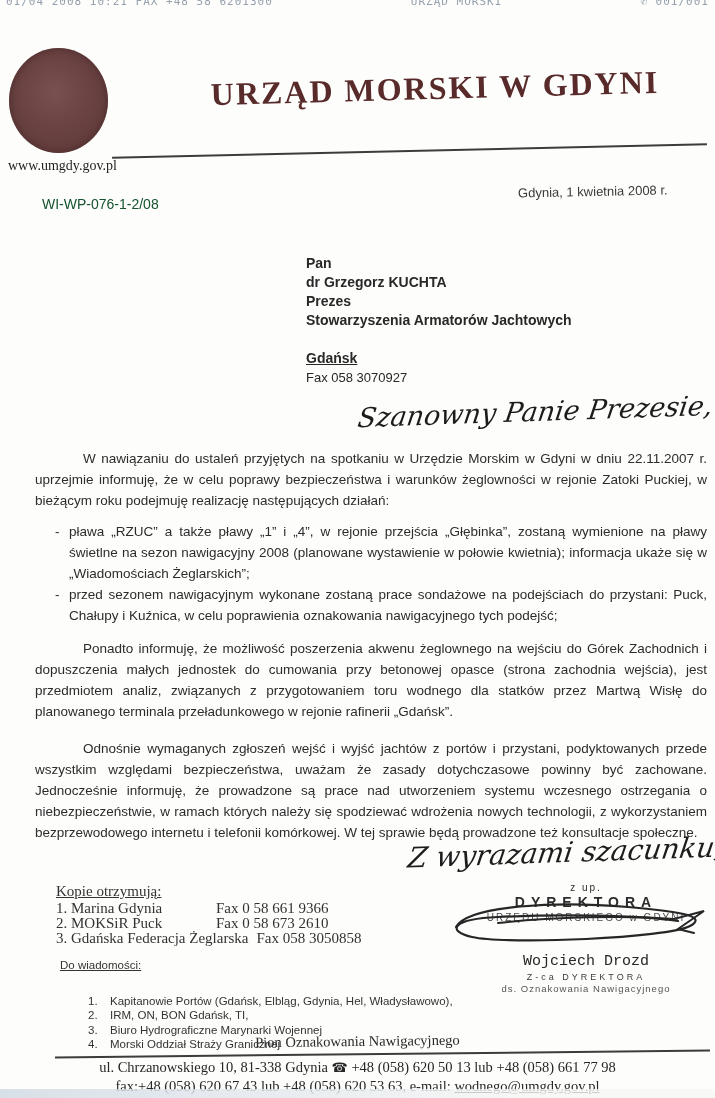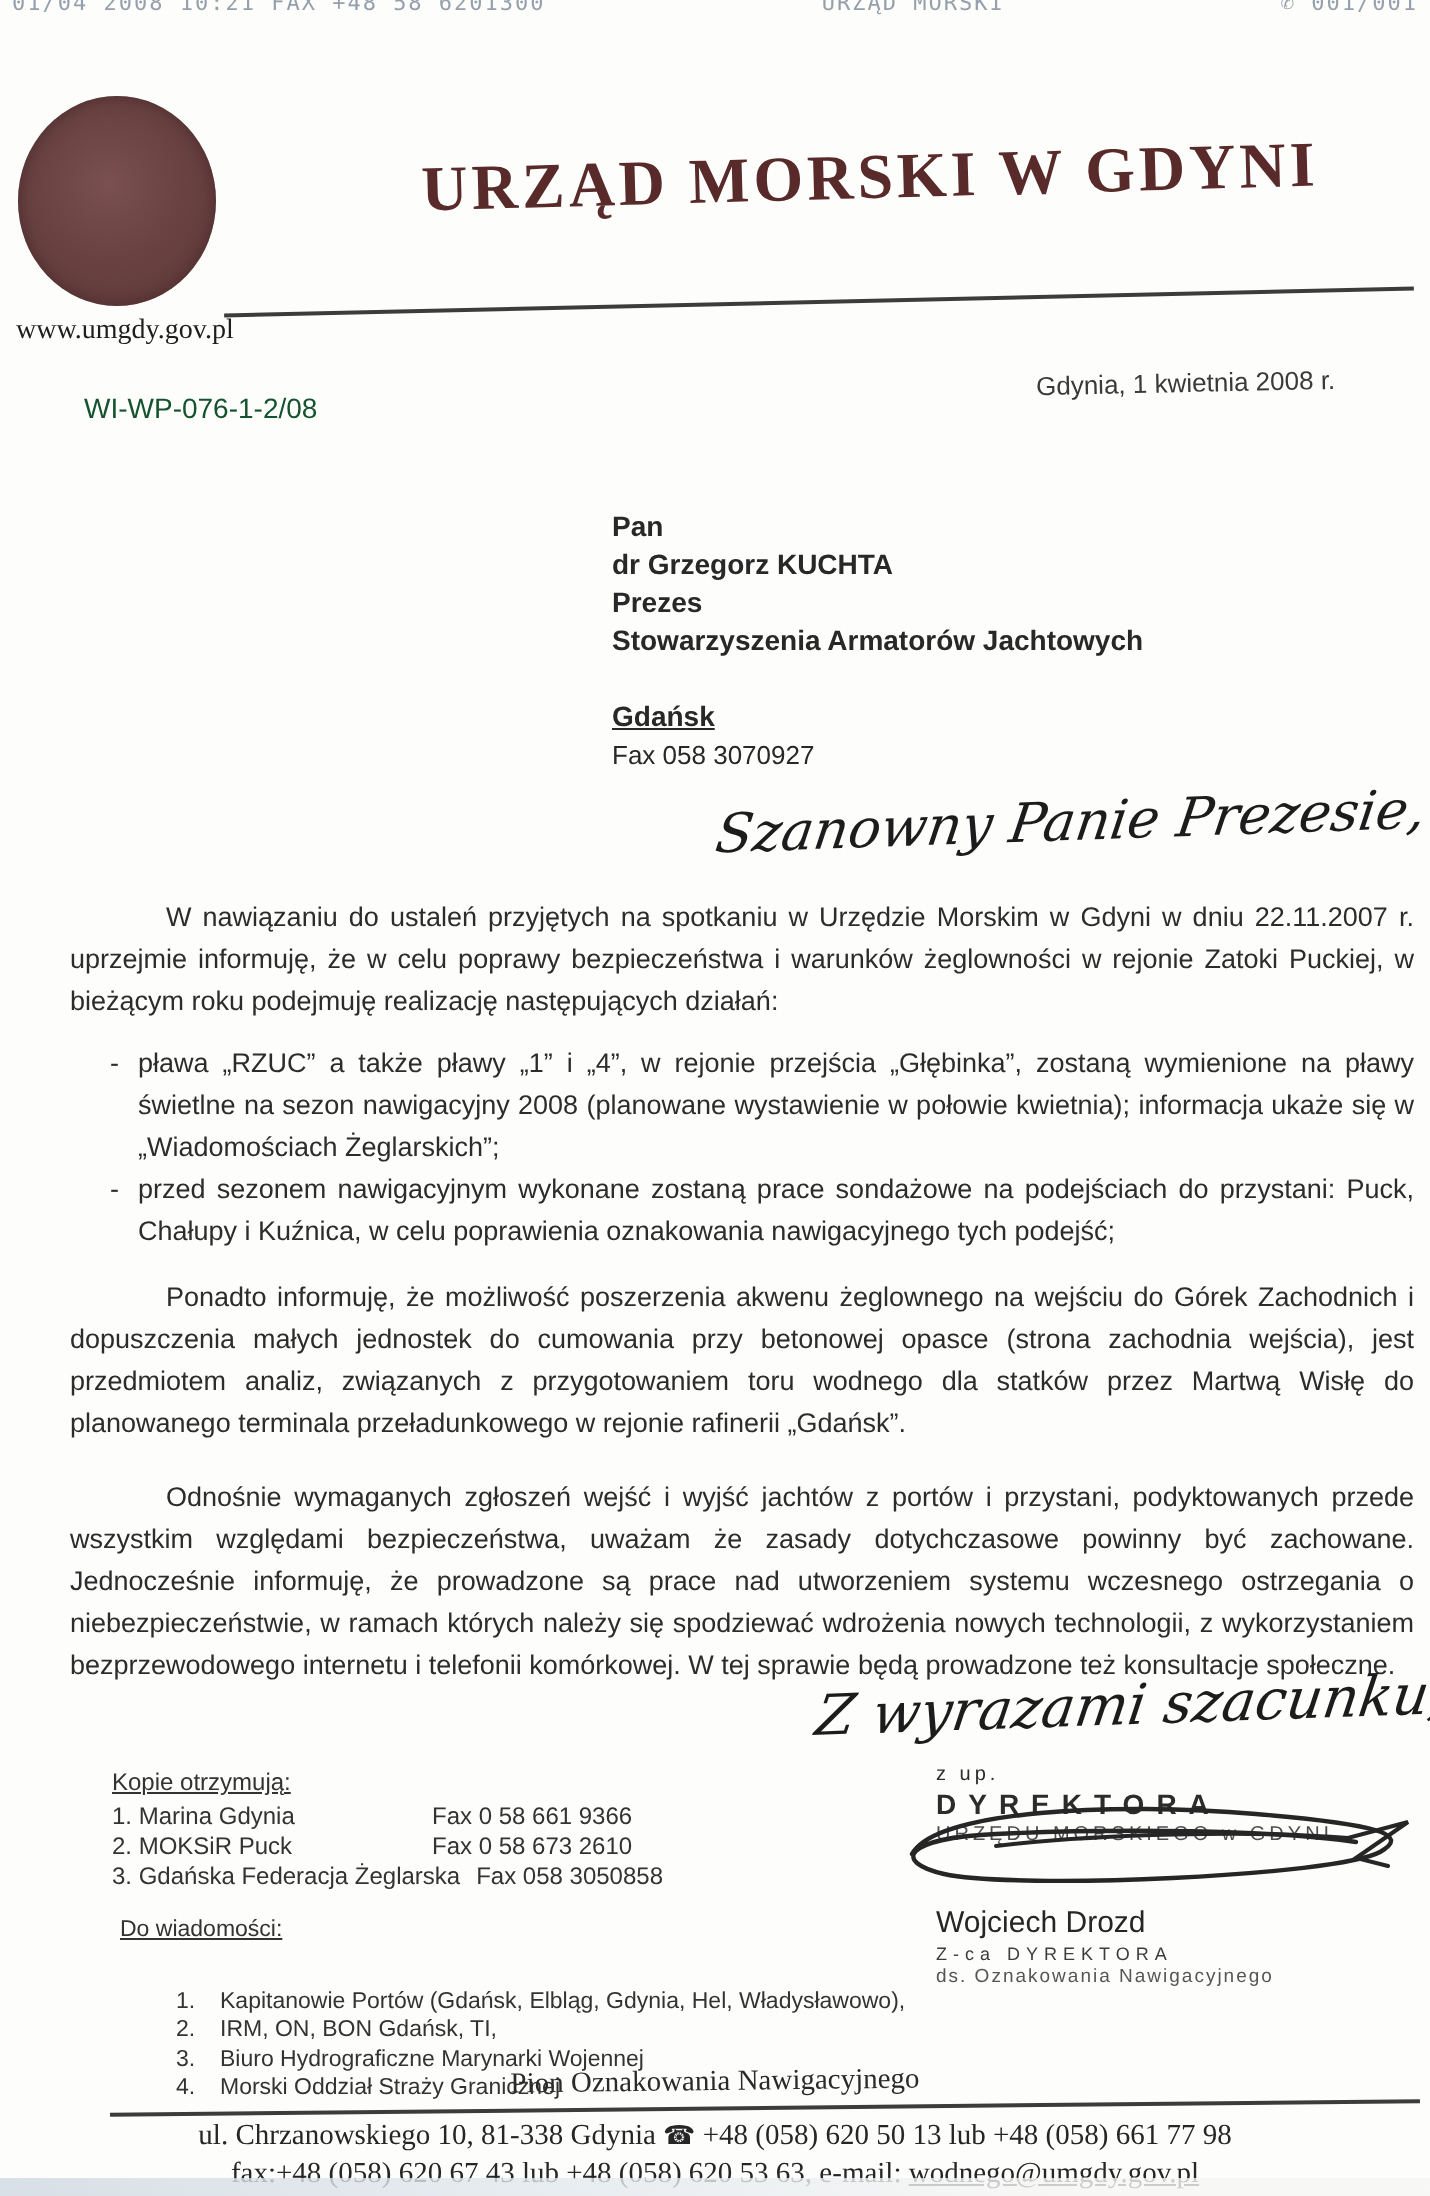--- a/index.html
+++ b/index.html
@@ -54,31 +54,31 @@
     font-size:13.5px;line-height:21px;text-align:justify;color:#2c2c2c;
   }
   .body-text p{margin:0;}
   .body-text p.indent{text-indent:48px;}
   .bullets{margin:2px 0 4px 0;padding-left:20px;}
   .bullet{display:flex;}
   .bullet .dash{width:14px;flex:0 0 14px;}
   .bullet .btext{flex:1;text-align:justify;}
   .gap8{height:8px;}
   
-  .copies{position:absolute;left:56px;top:884px;font-size:12px;line-height:15px;color:#333;}
+  .copies{position:absolute;left:56px;top:884px;font-size:15px;line-height:15px;color:#333;font-family:Liberation Serif, serif;}
   .copies .hd{text-decoration:underline;margin-bottom:2px;}
   .copies .row{display:flex;}
   .copies .nm{min-width:152px;padding-right:8px;white-space:nowrap;}
   .copies .fx{white-space:nowrap;}
   
-  .stamp{position:absolute;left:468px;top:882px;width:236px;text-align:left;color:#2c2c2c;}
+  .stamp{position:absolute;left:468px;top:882px;width:236px;text-align:center;color:#2c2c2c;}
   .stamp .zup{font-size:10px;letter-spacing:2px;}
   .stamp .dyr{font-size:14px;font-weight:bold;letter-spacing:6px;margin-top:1px;}
   .stamp .urzad{font-size:10px;letter-spacing:2px;color:#4d4d4d;margin-top:2px;}
-  .stamp .name{font-size:15px;color:#262626;margin-top:30px;}
+  .stamp .name{font-size:15px;color:#262626;margin-top:30px;font-family:Liberation Mono, monospace;}
   .stamp .t1{font-size:9px;letter-spacing:3px;margin-top:2px;color:#3c3c3c;}
   .stamp .t2{font-size:9.5px;letter-spacing:1px;color:#555;margin-top:1px;}
   .scribble{position:absolute;left:438px;top:893px;width:272px;height:58px;}
   
   .cc{position:absolute;left:60px;top:958px;font-size:11.5px;line-height:14.5px;color:#333;}
   .cc .hd{text-decoration:underline;margin-bottom:21px;}
   .cc .row{display:flex;}
   .cc .num{width:22px;margin-left:28px;flex:0 0 22px;}
   
   .division{

